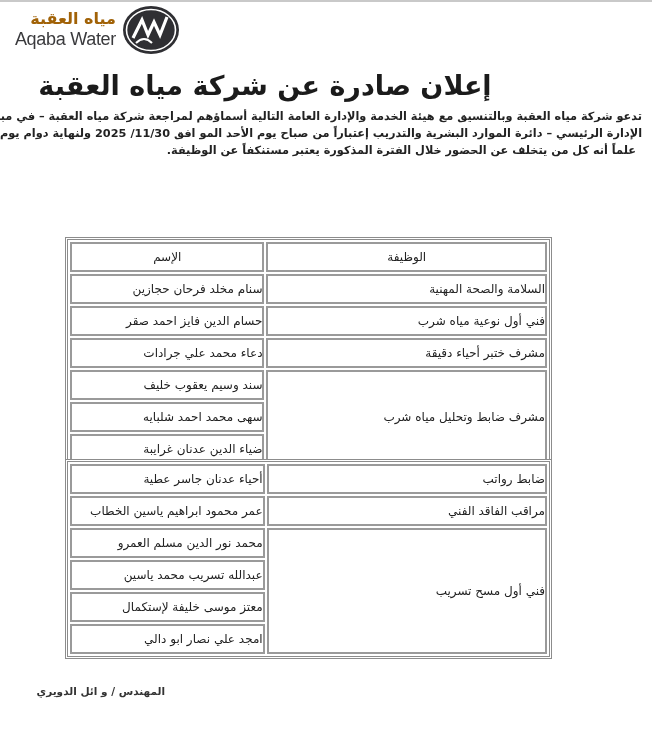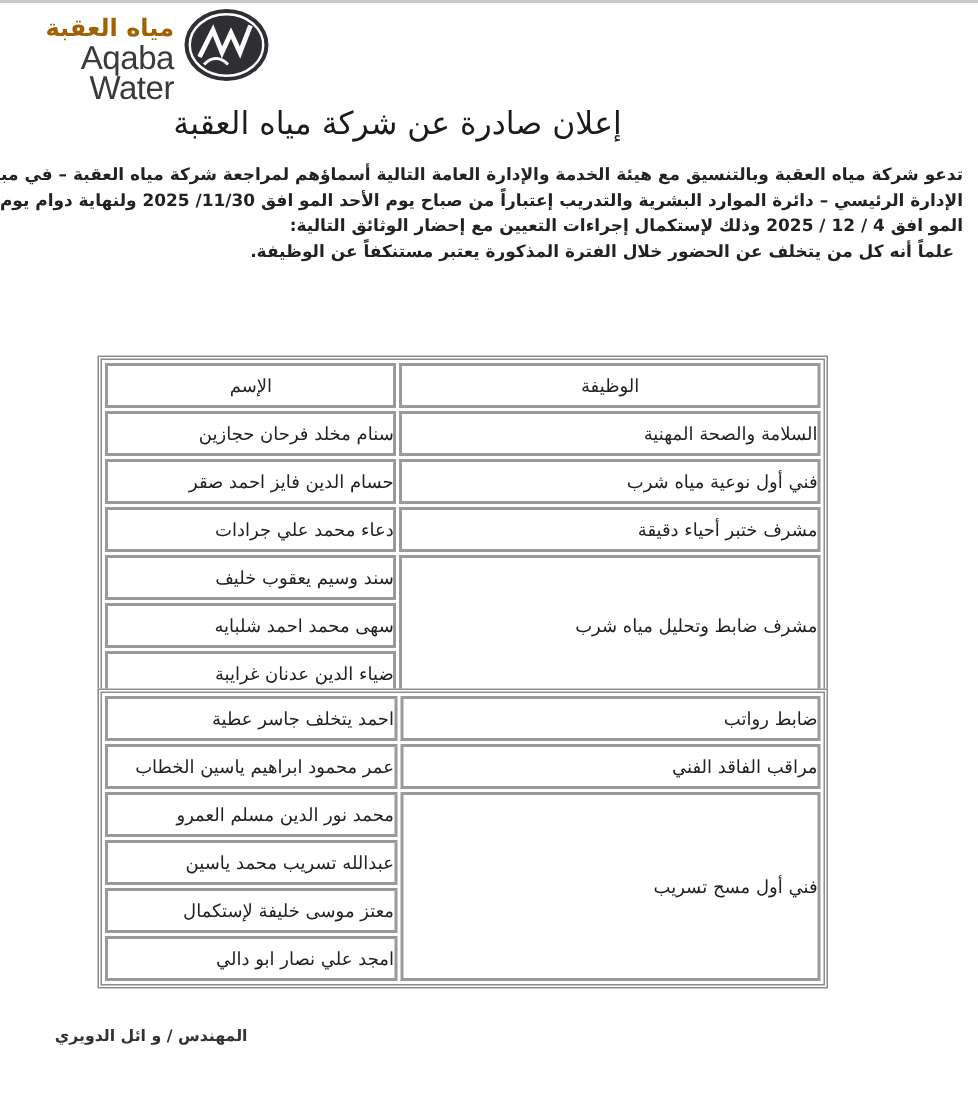--- a/index.html
+++ b/index.html
@@ -4,23 +4,23 @@
 <style>
   html, body { margin:0; padding:0; }
   body {
     width:652px; height:732px; background:#ffffff; position:relative; overflow:hidden;
     font-family:"DejaVu Sans", sans-serif; color:#1e1e1e;
   }
   .topline { position:absolute; left:0; top:0; width:652px; height:2px; background:#c9c9c9; }
   .logo { position:absolute; left:10px; top:5px; height:56px; width:170px; }
   .logo-text { position:absolute; left:0; top:4px; width:106px; text-align:right; }
   .logo-ar { font-size:16px; font-weight:bold; color:#a16207; direction:rtl; line-height:20px; }
-  .logo-en { font-family:"Liberation Sans", sans-serif; font-size:22px; color:#3a3a3d; line-height:20px; letter-spacing:-0.3px; }
+  .logo-en { font-family:"Liberation Sans", sans-serif; font-size:18px; color:#3a3a3d; line-height:20px; letter-spacing:-0.3px; }
   .logo-mark { position:absolute; left:112px; top:0; width:58px; height:50px; }
-  .title { position:absolute; left:0; width:530px; top:70px; text-align:center; font-size:21px; font-weight:normal; direction:rtl; color:#1b1b1b; }
+  .title { position:absolute; left:0; width:530px; top:70px; text-align:center; font-size:27px; font-weight:bold; direction:rtl; color:#1b1b1b; }
   .intro { position:absolute; left:8px; right:10px; top:108px; direction:rtl; text-align:right; font-size:11.3px; font-weight:bold; line-height:17px; color:#222; }
   .intro p { margin:0; white-space:nowrap; }
   .intro .note { padding-right:6px; }
   table.jobs { position:absolute; left:65px; width:487px; border-collapse:separate; border-spacing:2px; border:3px double #8c8c8c; direction:rtl; background:#fff; }
   table.jobs td, table.jobs th { border:2px solid #9a9a9a; font-size:12px; font-weight:normal; color:#222; padding:0; }
   table.jobs th { height:26px; }
   table.jobs td { height:26px; }
   .col-job { width:282px; }
   .col-name { width:194px; }
   #t1 { top:237px; }
@@ -43,21 +43,20 @@
     <path d="M11 33 L20 15 L26 30 L32 17 L38 30 L45 12" fill="none" stroke="#ffffff" stroke-width="3.2" stroke-linejoin="miter"></path>
     <path d="M14 38 Q22 30 30 38" fill="none" stroke="#ffffff" stroke-width="2"></path>
   </svg>
 </div>
 
 <div class="title">إعلان صادرة عن شركة مياه العقبة</div>
 
 <div class="intro">
   <p>تدعو شركة مياه العقبة وبالتنسيق مع هيئة الخدمة والإدارة العامة التالية أسماؤهم لمراجعة شركة مياه العقبة – في مبنى</p>
   <p>الإدارة الرئيسي – دائرة الموارد البشرية والتدريب إعتباراً من صباح يوم الأحد المو افق 11/30/  2025 ولنهاية دوام يوم الخميس</p>
-  <p>المو افق 4 / 12 / 2025 وذلك لإستكمال إجراءات التعيين مع إحضار الوثائق التالية:</p>
   <p class="note">علماً أنه كل من يتخلف عن الحضور خلال الفترة المذكورة يعتبر مستنكفاً عن الوظيفة.</p>
 </div>
 
 <table class="jobs" id="t1">
   <tbody>
       <tr>
     <th class="col-job">الوظيفة</th>
     <th class="col-name">الإسم</th>
   </tr>
   <tr>
@@ -82,21 +81,21 @@
   <tr>
     <td class="col-name">ضياء الدين عدنان غرايبة</td>
   </tr>
 </tbody>
   </table>
 
 <table class="jobs" id="t2">
   <tbody>
       <tr>
     <td class="col-job">ضابط رواتب</td>
-    <td class="col-name">احمد يتخلف جاسر عطية</td>
+    <td class="col-name">أحياء عدنان جاسر عطية</td>
   </tr>
   <tr>
     <td class="col-job">مراقب الفاقد الفني</td>
     <td class="col-name">عمر محمود ابراهيم ياسين الخطاب</td>
   </tr>
   <tr>
     <td class="col-job" rowspan="4">فني  أول  مسح تسريب</td>
     <td class="col-name">محمد نور الدين مسلم العمرو</td>
   </tr>
   <tr>

